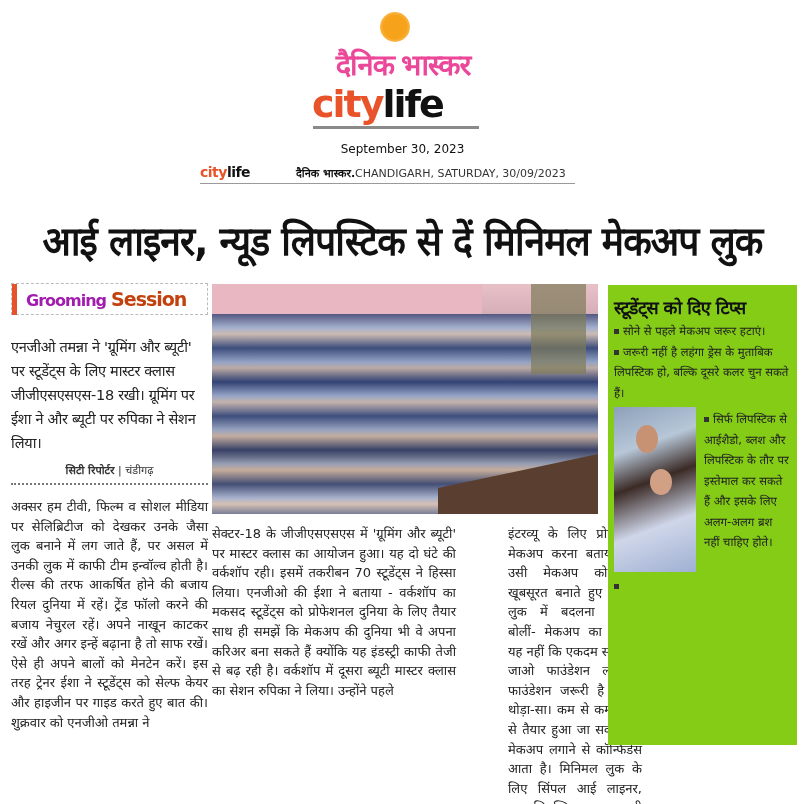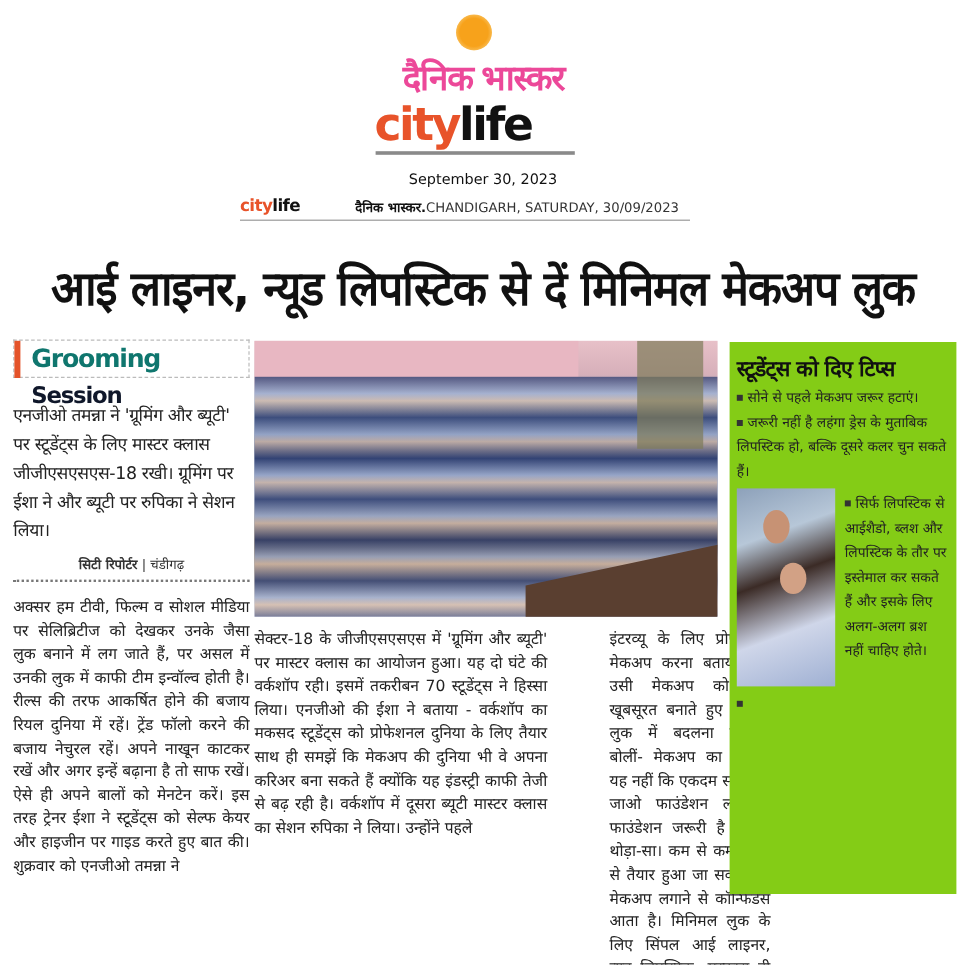--- a/index.html
+++ b/index.html
@@ -27,22 +27,22 @@
     .strip-paper b { color: #111; font-weight: bold; }
 
     .headline { position: absolute; left: 0; top: 212px; width: 805px; text-align: center;
                 font-family: "DejaVu Sans", sans-serif; font-weight: bold; font-size: 40px; color: #111;
                 letter-spacing: -1px; line-height: 58px; transform: scaleX(0.93); transform-origin: center; }
 
     
     .left-col { position: absolute; left: 11px; top: 283px; width: 197px; }
     .kicker { position: relative; height: 32px; border: 1px dashed #bbb; padding-left: 14px; }
     .kicker::before { content: ""; position: absolute; left: 0; top: 0; width: 5px; height: 31px; background: #e4532a; }
-    .kicker .k1 { font-weight: bold; font-size: 21px; color: #0f766e; letter-spacing: -1px; line-height: 31px; }
-    .kicker .k2 { font-weight: bold; font-size: 19px; color: #0f172a; letter-spacing: -1px; line-height: 31px; }
+    .kicker .k1 { font-weight: bold; font-size: 16px; color: #a21caf; letter-spacing: -1px; line-height: 31px; }
+    .kicker .k2 { font-weight: bold; font-size: 19px; color: #c2410c; letter-spacing: -1px; line-height: 31px; }
     .intro { margin-top: 20px; font-size: 14.5px; line-height: 24px; color: #222; letter-spacing: -0.3px; }
     .byline { margin-top: 7px; text-align: center; font-size: 11px; color: #333; }
     .byline b { font-weight: bold; margin-top: 36px; }
     .dots { margin-top: 6px; border-top: 2px dotted #777; }
     .body-text { font-size: 13px; line-height: 19.6px; color: #222; text-align: justify; }
     .left-body { margin-top: 12px; }
 
     .photo { position: absolute; left: 212px; top: 284px; width: 386px; height: 230px; overflow: hidden;
              background: linear-gradient(180deg, #e7c0c8 0%, #d7b0ba 12%, #8aa0c0 22%, #3e4f7c 40%, #7d8fb5 55%, #5b4a3c 75%, #c7cde0 100%); }
     .photo .wall { position: absolute; left: 0; top: 0; width: 270px; height: 30px; background: #e8b7c2; }

